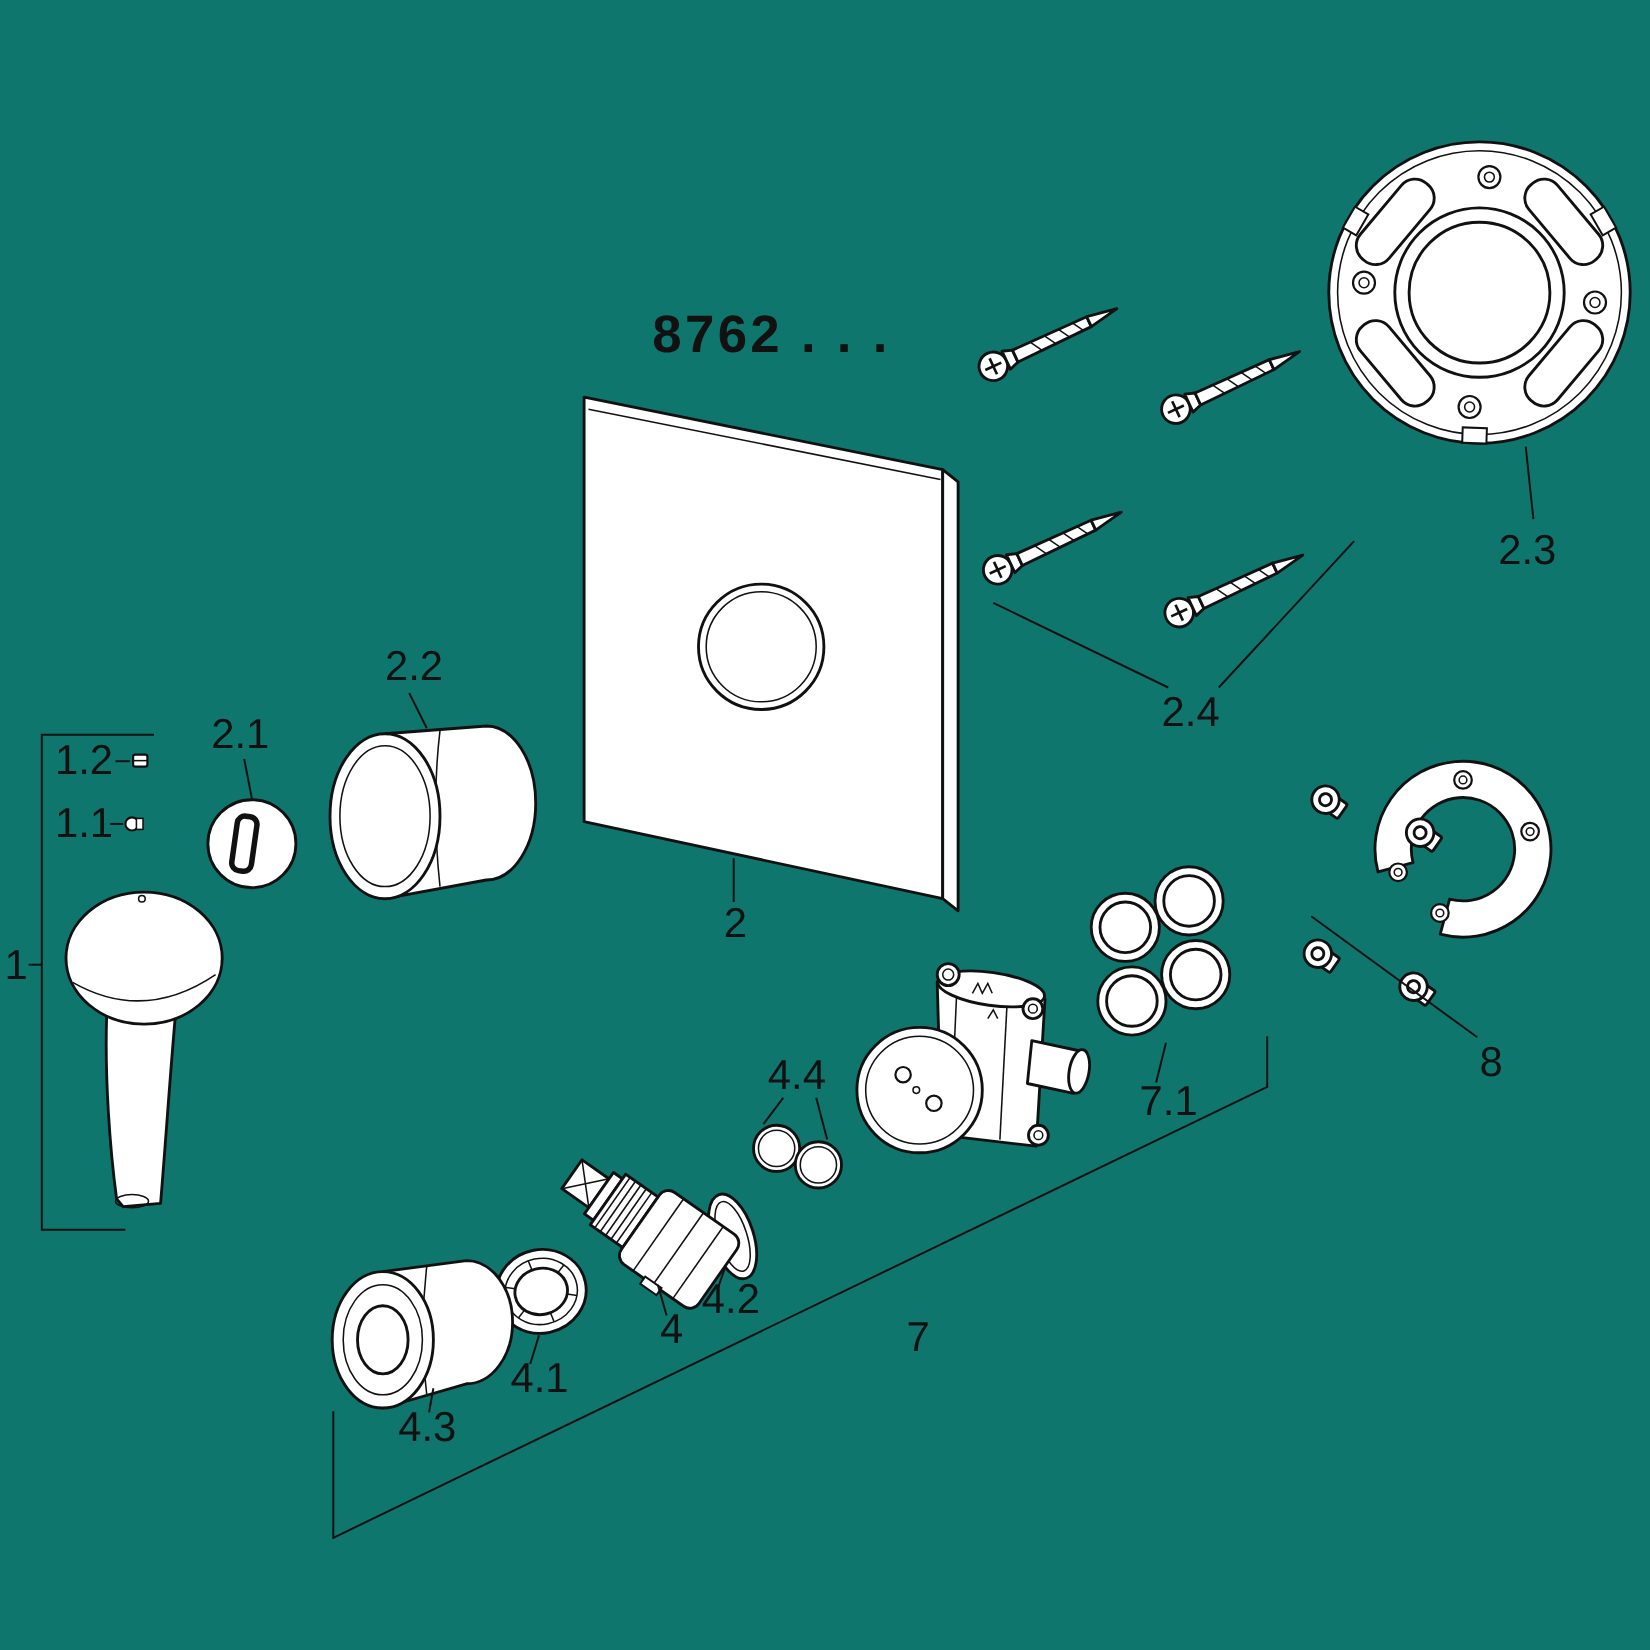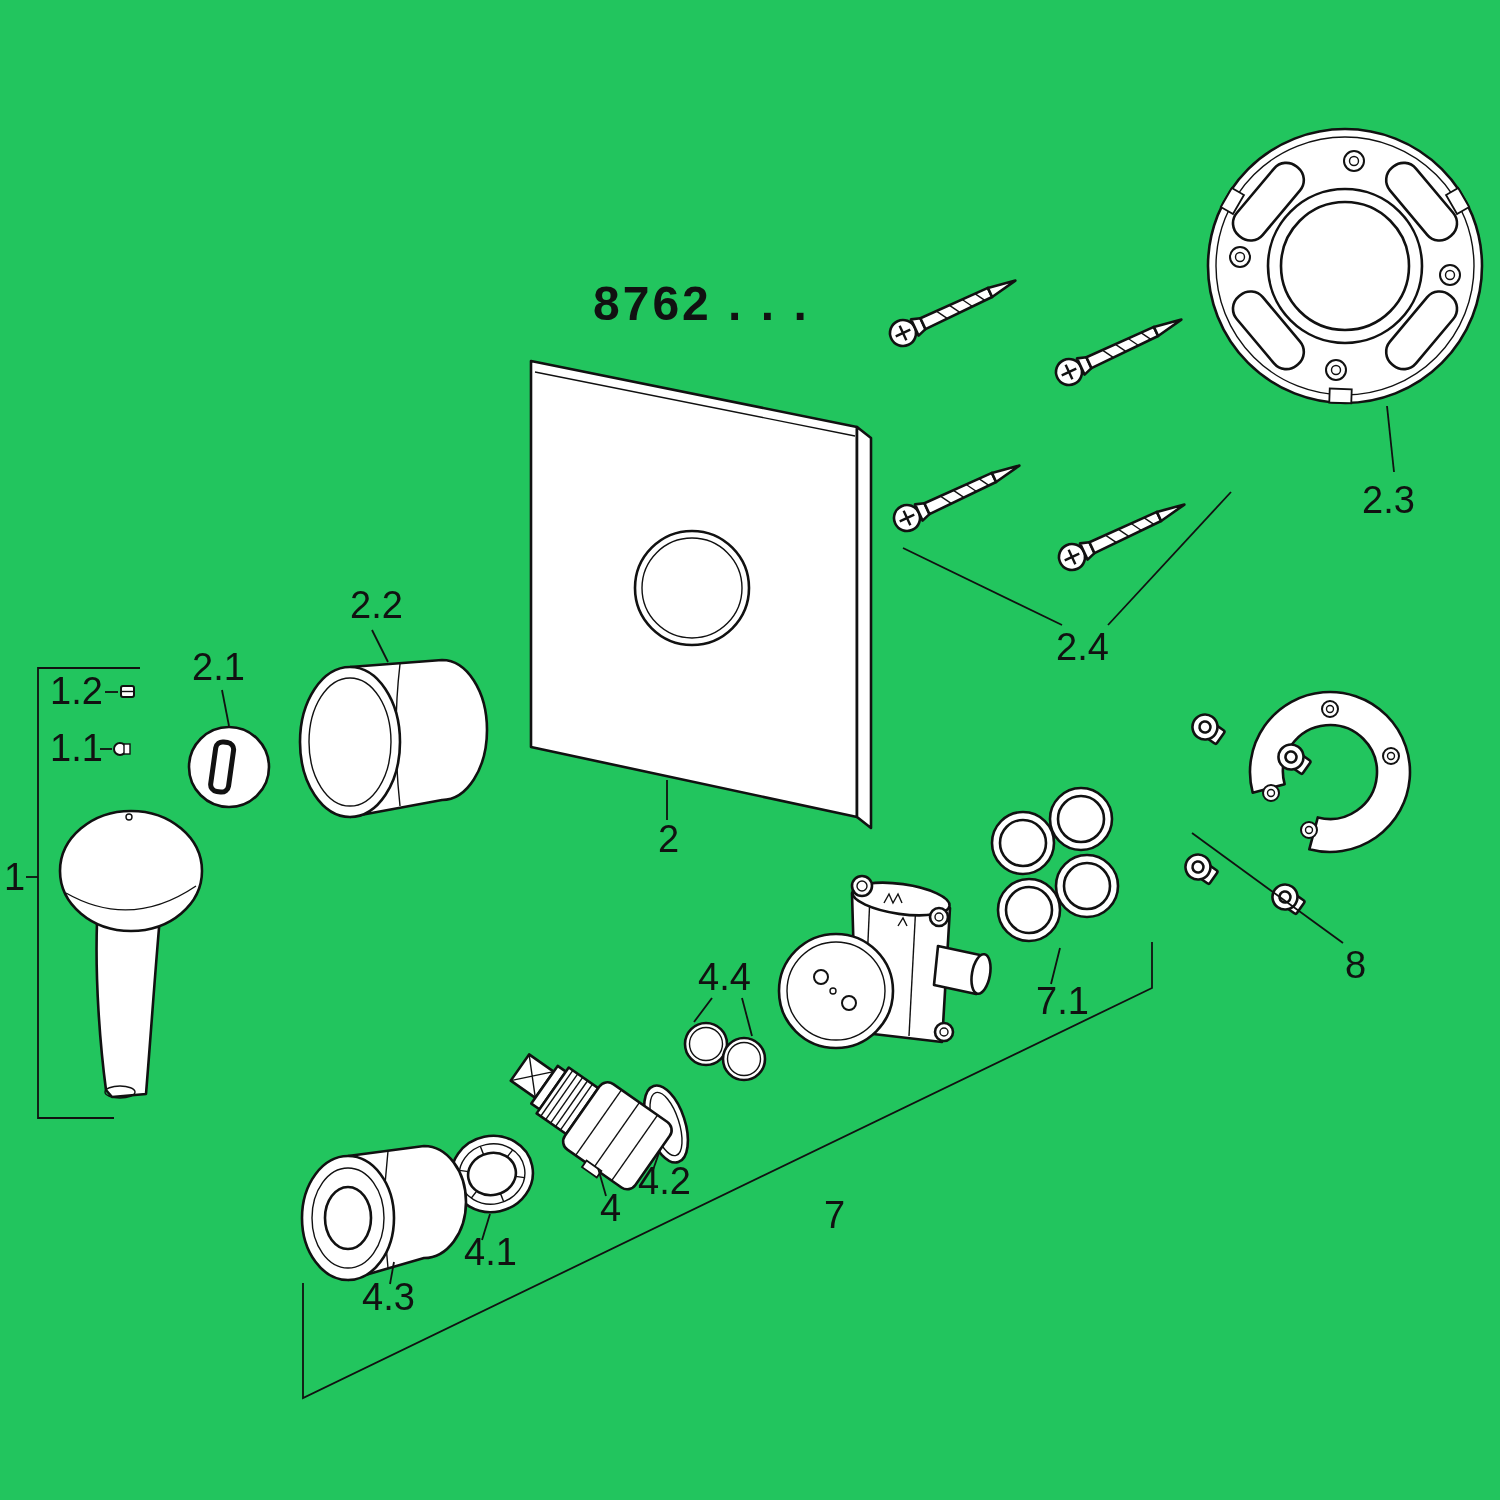--- a/index.html
+++ b/index.html
@@ -1,16 +1,16 @@
 <!DOCTYPE html>
 <html><head>
 <meta charset="utf-8">
 <style>
   html,body { margin:0; padding:0; background:#ffffff; }
-  .stage { position:relative; width:1500px; height:1500px; background:#22c55e; overflow:hidden;
+  .stage { position:relative; width:1500px; height:1500px; background:#0f766e; overflow:hidden;
            font-family:"Liberation Sans", sans-serif; }
   svg { display:block; width:1500px; height:1500px; }
   .p  { fill:#ffffff; stroke:#111111; stroke-width:2.6; stroke-linejoin:round; }
   .p2 { fill:#ffffff; stroke:#111111; stroke-width:2；; }
   .ln { fill:none; stroke:#111111; stroke-width:2.4; stroke-linejoin:round; }
   .tn { fill:none; stroke:#111111; stroke-width:1.4; }
   .lead { fill:none; stroke:#111111; stroke-width:1.8; }
   .bold { fill:#ffffff; stroke:#111111; stroke-width:5; stroke-linejoin:round; }
   text.lbl { font-family:"Liberation Sans", sans-serif; font-size:38px; fill:#111111; }
   text.ttl { font-family:"Liberation Sans", sans-serif; font-size:48px; font-weight:bold; fill:#111111; letter-spacing:3px; }

